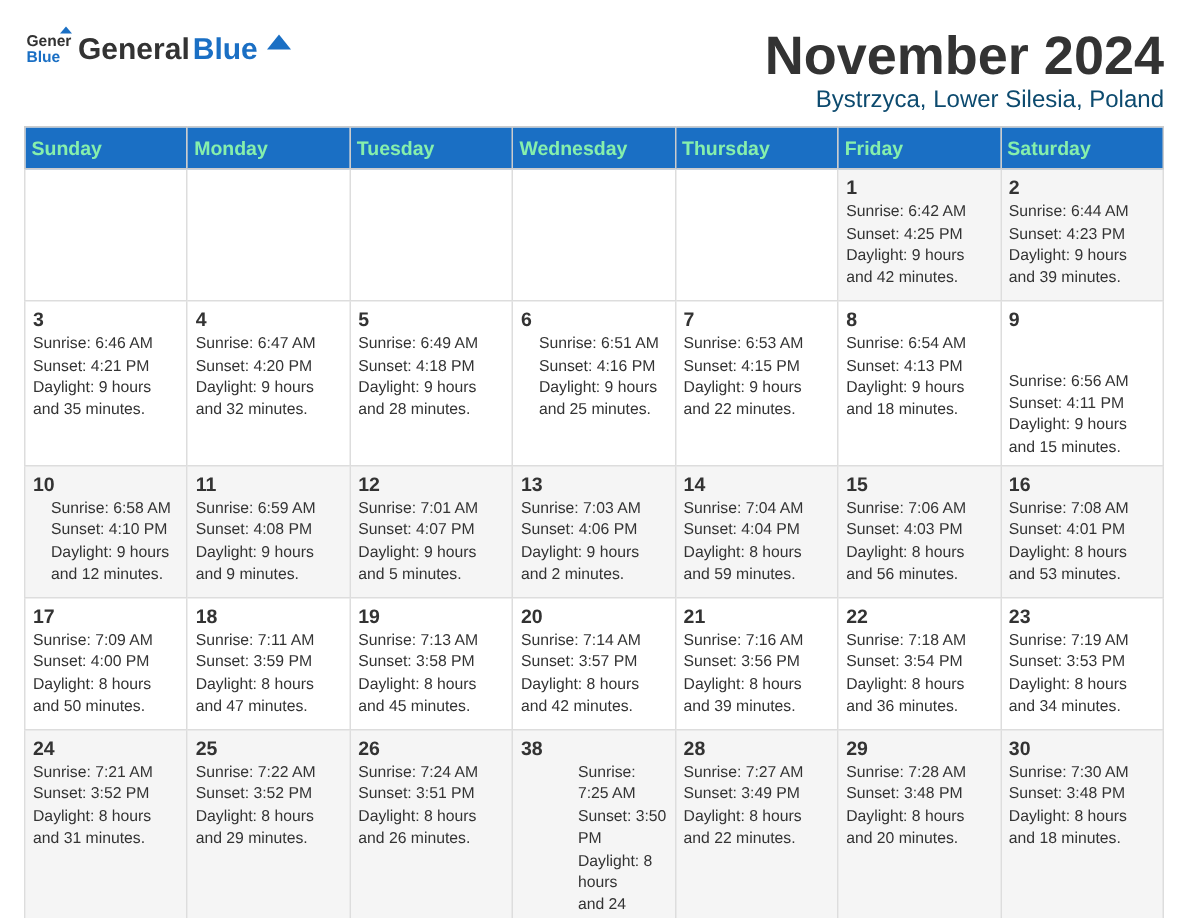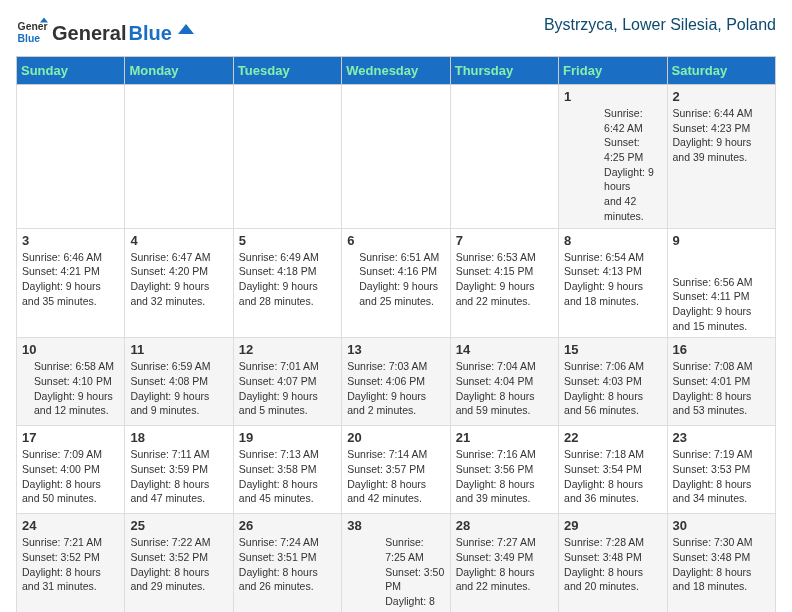--- a/index.html
+++ b/index.html
@@ -96,20 +96,21 @@
       <div style="display:flex; align-items:baseline; gap:0;">
         <span style="font-size:20px; font-weight:bold; color:#333;">General</span>
           <span style="font-size:20px; font-weight:bold; color:#1a6fc4; margin-left:2px;">Blue</span>
         <svg width="20" height="20" viewBox="0 0 20 20" style="margin-left:4px; margin-bottom:2px;">
           <polygon points="2,14 10,4 18,14" fill="#1a6fc4"></polygon>
         </svg>
       </div>
     </div>
   </div>
   <div class="title-section">
+    <div class="month-title">November 2024</div>
     <div class="location-title">Bystrzyca, Lower Silesia, Poland</div>
   </div>
 </div>
 
 <table>
   <thead>
     <tr>
     <th>Sunday</th>
         <th>Monday</th>
         <th>Tuesday</th>
@@ -121,21 +122,21 @@
   </thead>
   <tbody id="calendar-body">
   <tr>
         <td class="empty-cell"></td>
         <td class="empty-cell"></td>
         <td class="empty-cell"></td>
         <td class="empty-cell"></td>
         <td class="empty-cell"></td>
         <td>
           <span class="day-number">1</span>
-          <div class="day-info" style="white-space: pre-line; margin-left: 40px;">Sunrise: 6:42 AM
+          <div class="day-info" style="white-space: pre-line;">Sunrise: 6:42 AM
 Sunset: 4:25 PM
 Daylight: 9 hours
 and 42 minutes.</div>
         </td>
         <td>
           <span class="day-number">2</span>
           <div class="day-info" style="white-space: pre-line;">Sunrise: 6:44 AM
 Sunset: 4:23 PM
 Daylight: 9 hours
 and 39 minutes.</div>

